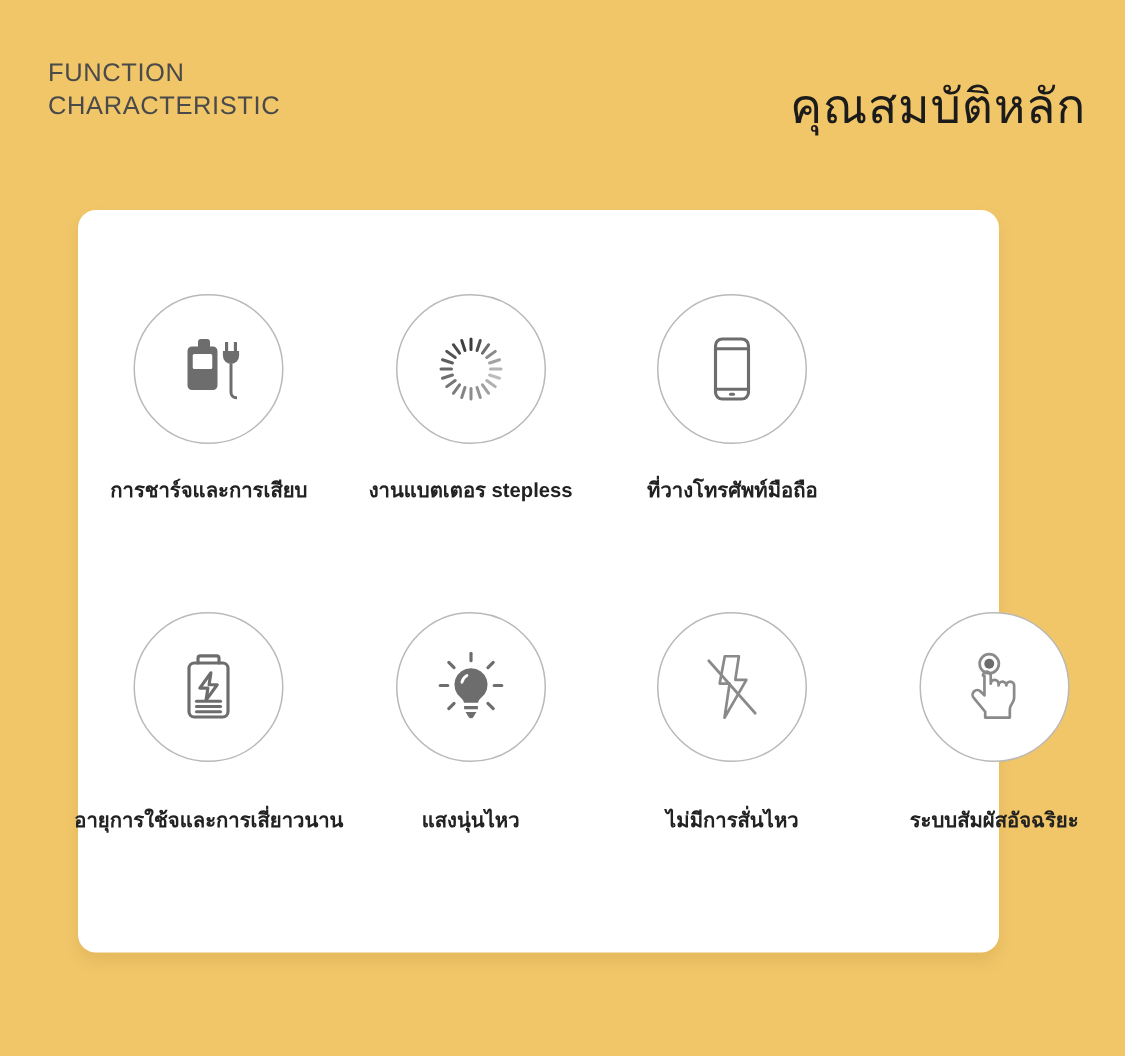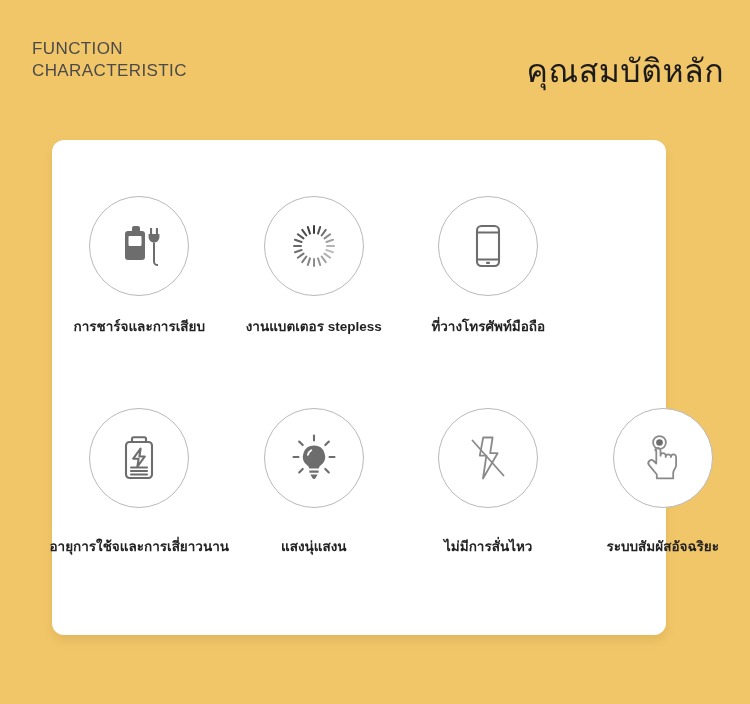--- a/index.html
+++ b/index.html
@@ -252,21 +252,21 @@
               <line x1="14.2" y1="12.6" x2="17.7" y2="16.1"></line>
               <line x1="43.8" y1="12.6" x2="40.3" y2="16.1"></line>
               <line x1="8.5" y1="28" x2="13.5" y2="28"></line>
               <line x1="49.5" y1="28" x2="44.5" y2="28"></line>
               <line x1="14.2" y1="43.4" x2="17.7" y2="39.9"></line>
               <line x1="43.8" y1="43.4" x2="40.3" y2="39.9"></line>
             </g>
           </svg>
         </span>
       </div>
-      <div class="caption">แสงนุ่แสงน</div>
+      <div class="caption">แสงนุ่นไหว</div>
     </div>
 
     <div class="feature">
       <div class="circle">
         <span>
           <svg width="58" height="58" viewBox="0 0 58 58">
             <path class="ico-line-thin" d="M33.6 8.5H24.2l-3.4 18.2h6.6L24 49.5l14.6-25.3h-7.4z"></path>
             <line class="ico-line-thin" x1="13.5" y1="11.5" x2="44.5" y2="46.5"></line>
           </svg>
         </span>

